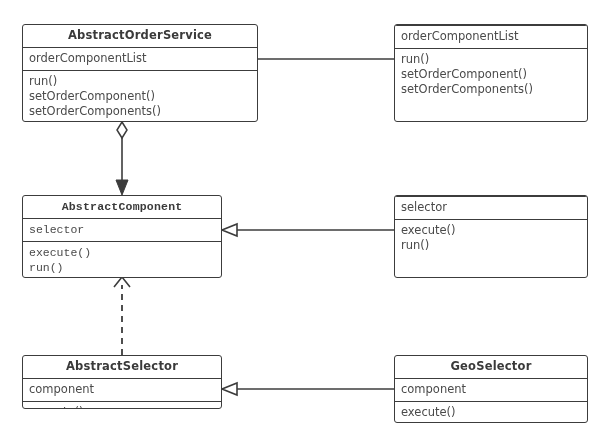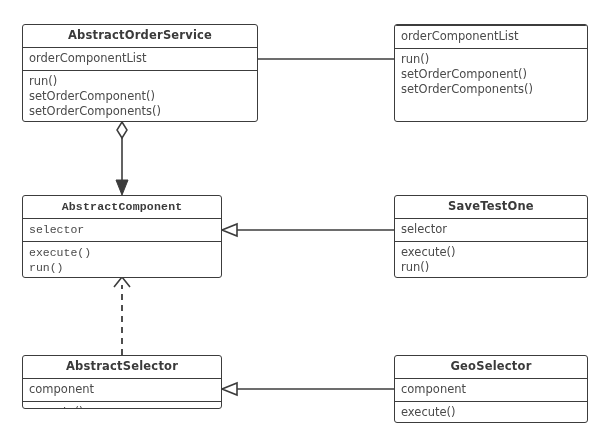--- a/index.html
+++ b/index.html
@@ -141,21 +141,20 @@
       <div class="uml-member">selector</div>
     </div>
     <div class="uml-divider"></div>
     <div class="uml-compartment">
       <div class="uml-member">execute()</div>
       <div class="uml-member">run()</div>
     </div>
   </div>
 
   <div class="uml-class" style="left:394px; top:195px; width:194px; height:83px;">
-    <div class="uml-class-name">SaveTestOne</div>
     <div class="uml-divider"></div>
     <div class="uml-compartment">
       <div class="uml-member">selector</div>
     </div>
     <div class="uml-divider"></div>
     <div class="uml-compartment">
       <div class="uml-member">execute()</div>
       <div class="uml-member">run()</div>
     </div>
   </div>

